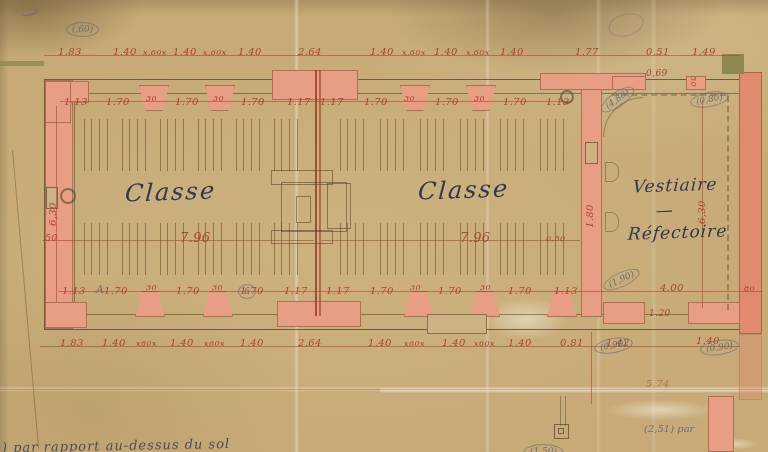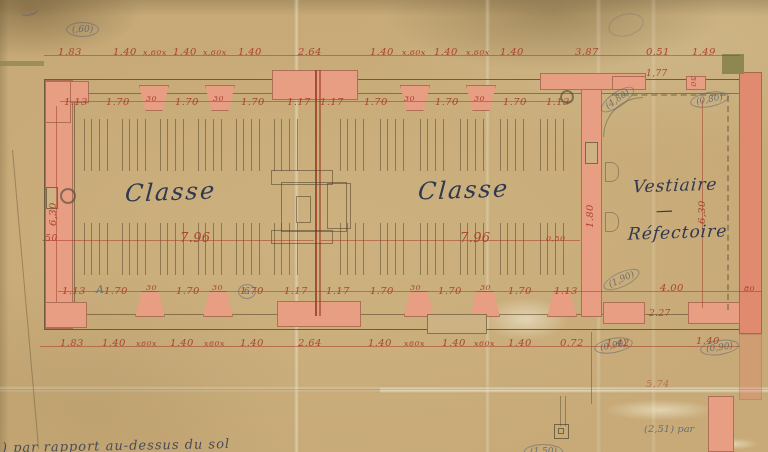--- a/index.html
+++ b/index.html
@@ -180,21 +180,21 @@
   <span class="dim sm" style="left:143px;top:49px">x,60x</span>
   <span class="dim" style="left:173px;top:47px">1.40</span>
   <span class="dim sm" style="left:203px;top:49px">x,60x</span>
   <span class="dim" style="left:238px;top:47px">1.40</span>
   <span class="dim" style="left:298px;top:47px">2.64</span>
   <span class="dim" style="left:370px;top:47px">1.40</span>
   <span class="dim sm" style="left:402px;top:49px">x,60x</span>
   <span class="dim" style="left:434px;top:47px">1.40</span>
   <span class="dim sm" style="left:466px;top:49px">x,60x</span>
   <span class="dim" style="left:500px;top:47px">1.40</span>
-  <span class="dim" style="left:575px;top:47px">3.87</span>
+  <span class="dim" style="left:575px;top:47px">1.77</span>
   <span class="dim" style="left:646px;top:47px">0.51</span>
   <span class="dim" style="left:692px;top:47px">1.49</span>
 
   <span class="dim" style="left:64px;top:97px">1.13</span>
   <span class="dim" style="left:106px;top:97px">1.70</span>
   <span class="dim sm" style="left:146px;top:95px">30</span>
   <span class="dim" style="left:175px;top:97px">1.70</span>
   <span class="dim sm" style="left:213px;top:95px">30</span>
   <span class="dim" style="left:241px;top:97px">1.70</span>
   <span class="dim" style="left:287px;top:97px">1.17</span>
@@ -233,32 +233,32 @@
   <span class="dim sm" style="left:136px;top:340px">x60x</span>
   <span class="dim" style="left:170px;top:338px">1.40</span>
   <span class="dim sm" style="left:204px;top:340px">x60x</span>
   <span class="dim" style="left:240px;top:338px">1.40</span>
   <span class="dim" style="left:298px;top:338px">2.64</span>
   <span class="dim" style="left:368px;top:338px">1.40</span>
   <span class="dim sm" style="left:404px;top:340px">x60x</span>
   <span class="dim" style="left:442px;top:338px">1.40</span>
   <span class="dim sm" style="left:474px;top:340px">x60x</span>
   <span class="dim" style="left:508px;top:338px">1.40</span>
-  <span class="dim" style="left:560px;top:338px">0.72</span>
+  <span class="dim" style="left:560px;top:338px">0.81</span>
   <span class="dim" style="left:606px;top:338px">1.42</span>
   <span class="dim" style="left:696px;top:336px">1.40</span>
 
   <span class="dim faded" style="left:646px;top:379px">5,74</span>
 
   <span class="dim vert" style="left:48px;top:226px">6,30</span>
   <span class="dim vert" style="left:697px;top:224px">6,30</span>
   <span class="dim vert" style="left:585px;top:228px">1.80</span>
   <span class="dim vert-dn sm" style="left:697px;top:76px">50</span>
-  <span class="dim" style="left:646px;top:69px;font-size:9px">1,77</span>
-  <span class="dim" style="left:649px;top:309px;font-size:9px">2.27</span>
+  <span class="dim" style="left:646px;top:69px;font-size:9px">0,69</span>
+  <span class="dim" style="left:649px;top:309px;font-size:9px">1.20</span>
 
   <span class="room" style="left:125px;top:178px">Classe</span>
   <span class="room" style="left:418px;top:176px">Classe</span>
   <span class="room small" style="left:633px;top:175px">Vestiaire</span>
   <span class="room small" style="left:656px;top:200px">—</span>
   <span class="room small" style="left:628px;top:222px">Réfectoire</span>
 
   <span class="pnote circ" style="left:66px;top:22px">(,60)</span>
   <span class="pnote circ" style="left:598px;top:92px;transform:rotate(-35deg)">(4,80)</span>
   <span class="pnote circ" style="left:690px;top:92px;transform:rotate(-10deg)">(0,80)</span>

